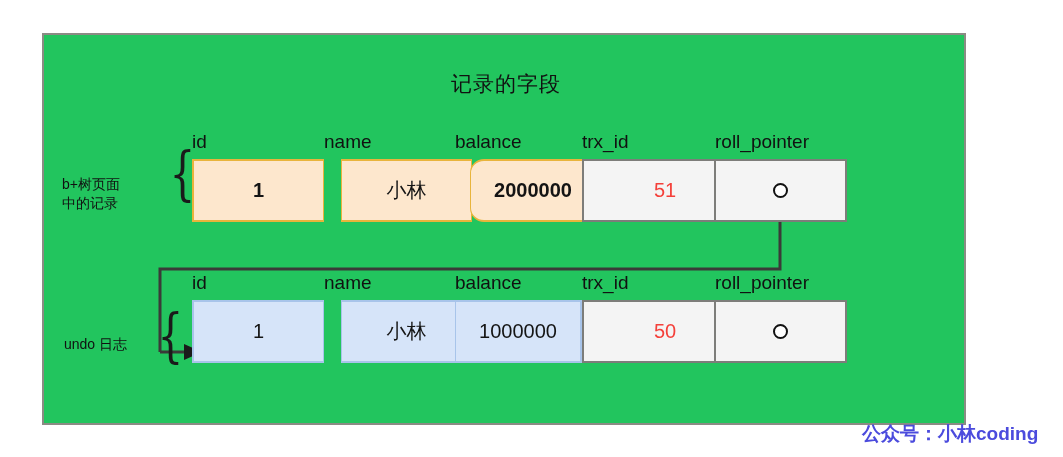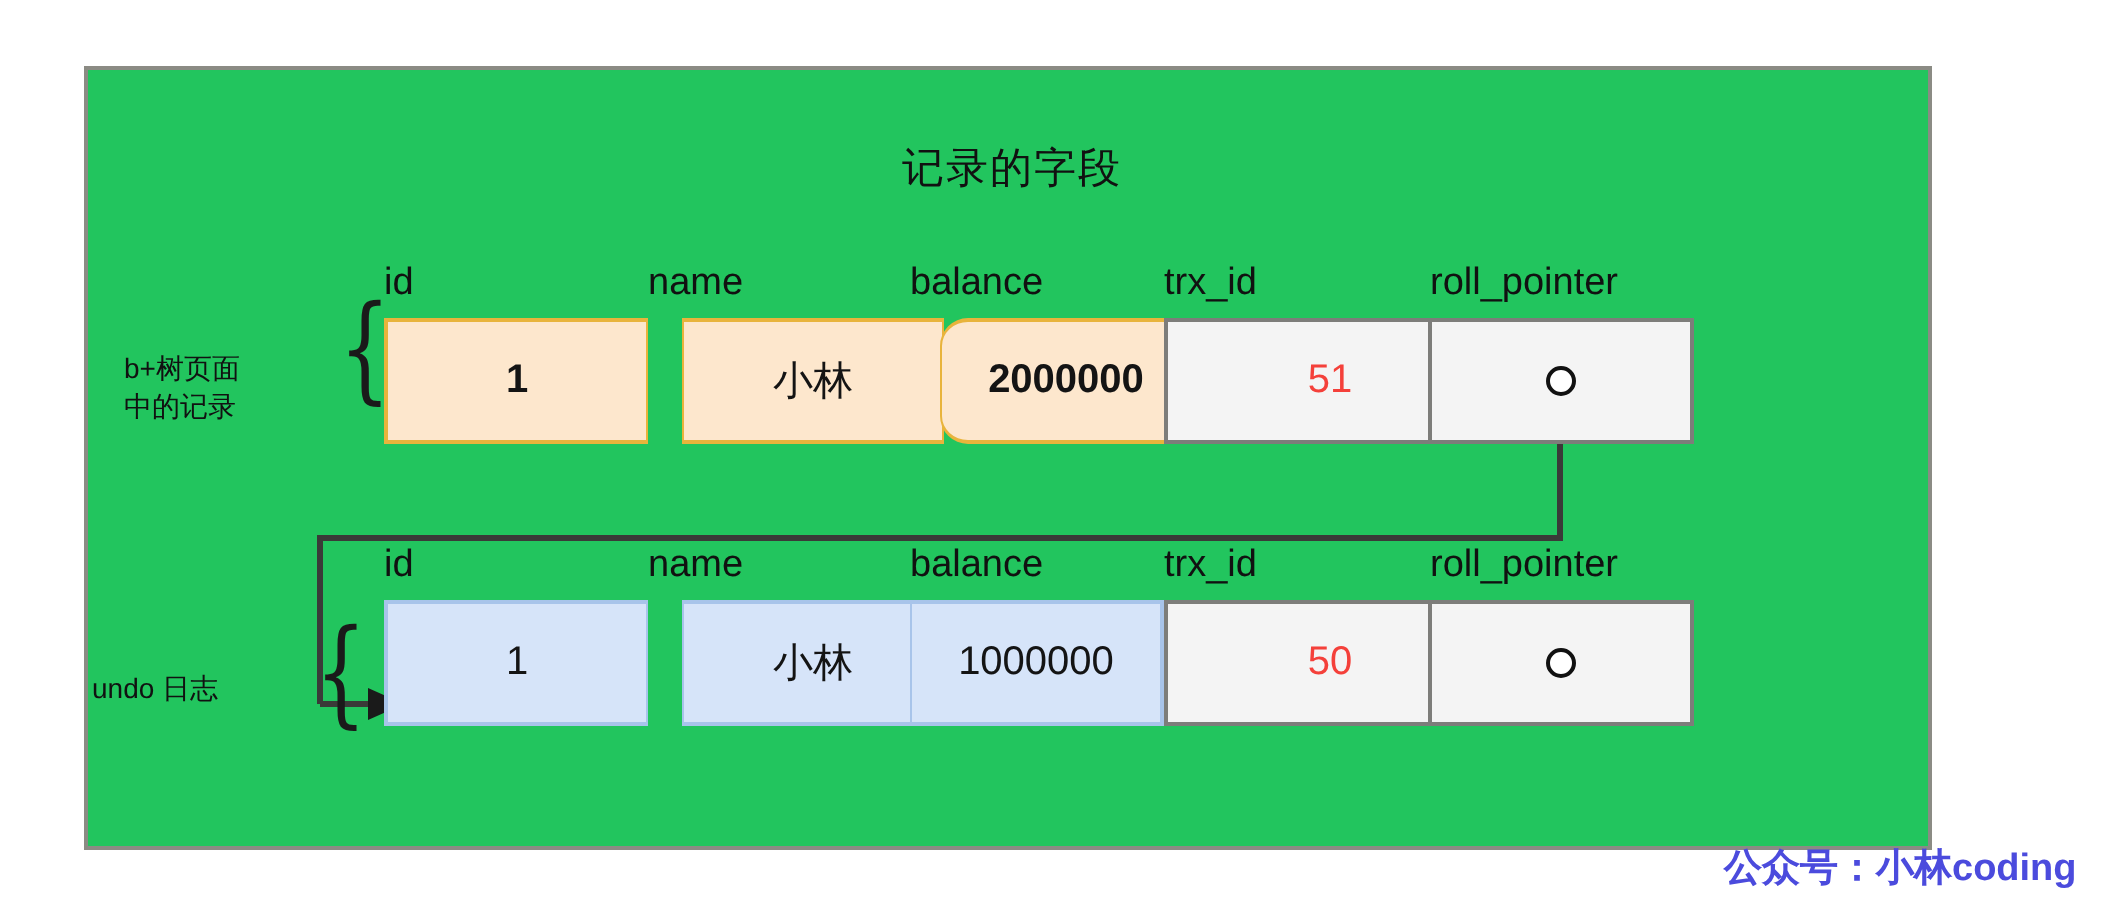--- a/index.html
+++ b/index.html
@@ -113,21 +113,21 @@
   
   .side-label {
     position: absolute;
     text-align: left;
     font-size: 14px;
     color: #111111;
     line-height: 1.35em;
     white-space: nowrap;
   }
   #label-btree { left: 18px; top: 140px; width: 100px; }
-  #label-undo  { left: 2px;  top: 300px; width: 110px; }
+  #label-undo  { left: 20px;  top: 300px; width: 110px; }
 
   .brace {
     position: absolute;
     font-size: 58px;
     color: #1a1a1a;
     font-family: "DejaVu Serif", serif;
     line-height: 1;
     transform: scaleX(0.7);
   }
   #brace-btree { left: 120px; top: 110px; }

